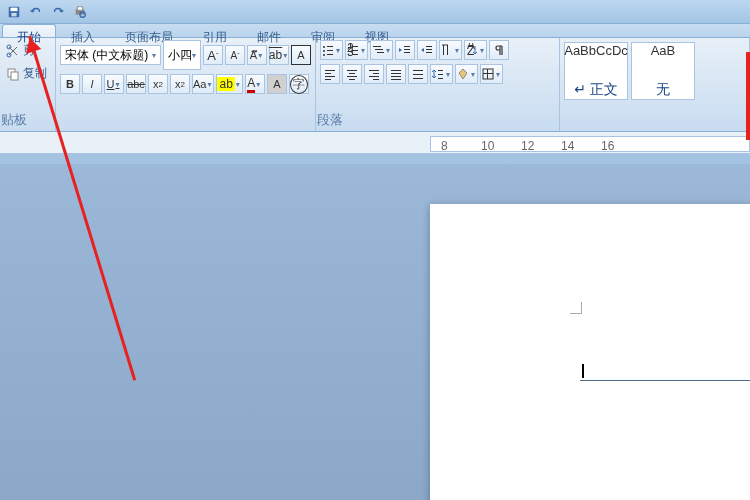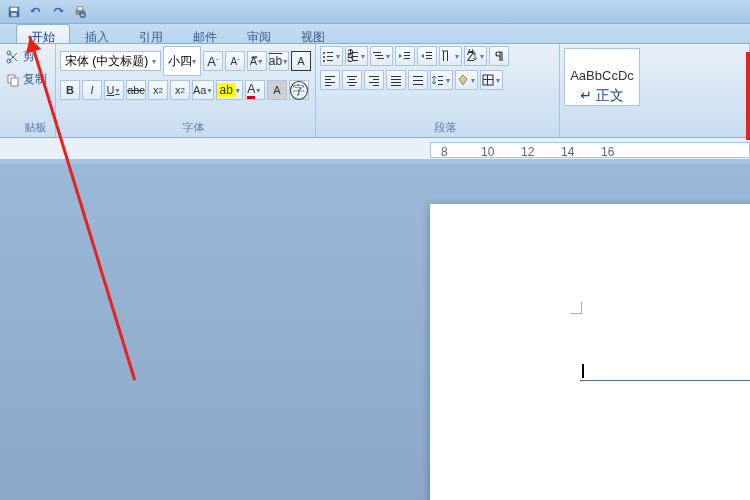--- a/index.html
+++ b/index.html
@@ -1,42 +1,42 @@
 <!DOCTYPE html>
 <html><head>
 <meta charset="utf-8">
 <style>
 *{margin:0;padding:0;box-sizing:border-box;font-family:"Microsoft YaHei",Arial,sans-serif;font-size:12px}
 body{background:linear-gradient(to bottom,#a8c8e8 0%,#9bb8d8 100%);width:750px;height:500px;overflow:hidden;position:relative}
 .qat{height:24px;background:linear-gradient(to bottom,#bdd7ef 0%,#a3c5e5 100%);display:flex;align-items:center;padding:0 4px;gap:2px;border-bottom:1px solid #8bb0d5}
 .qat-btn{width:20px;height:20px;display:flex;align-items:center;justify-content:center;cursor:pointer;border:1px solid transparent;border-radius:2px}
-.tabs{height:20px;background:linear-gradient(to bottom,#c7ddf0 0%,#b8d4ec 100%);display:flex;padding-left:16px;border-bottom:1px solid #8bb0d5}
+.tabs{height:14px;background:linear-gradient(to bottom,#c7ddf0 0%,#b8d4ec 100%);display:flex;padding-left:2px;border-bottom:1px solid #8bb0d5}
 .tab{padding:4px 14px;color:#3a6090;cursor:pointer;border:1px solid transparent;border-bottom:none}
 .tab.active{background:linear-gradient(to bottom,#f0f6fc 0%,#e4eef8 100%);border-color:#8bb0d5;color:#15428b;border-radius:3px 3px 0 0}
 .ribbon{height:94px;background:linear-gradient(to bottom,#e8f0f8 0%,#d8e6f4 50%,#c8dcf0 100%);display:flex;border-bottom:1px solid #8bb0d5}
 .group{border-right:1px solid #a8c4e0;padding:2px 4px 0 4px;display:flex;flex-direction:column;position:relative}
-.group-label{position:absolute;bottom:2px;left:16px;right:0;text-align:center;color:#5a7ca8;font-size:11px}
+.group-label{position:absolute;bottom:2px;left:1px;right:0;text-align:left;color:#5a7ca8;font-size:13px}
 .group-body{flex:1;display:flex;flex-direction:column;gap:2px}
 .clipboard{width:56px}
 .clip-item{display:flex;align-items:center;gap:3px;padding:2px;cursor:pointer;color:#3a6090}
 .font{width:260px}
 .font-row{display:flex;gap:2px;align-items:center;margin-bottom:2px}
 .font-name{width:120px;height:20px;border:1px solid #a8c4e0;background:#fff;padding:0 4px;display:flex;align-items:center;justify-content:space-between}
 .font-size{width:44px;height:20px;border:1px solid #a8c4e0;background:#fff;padding:14px 4px;display:flex;align-items:center;justify-content:space-between}
 .rbtn{min-width:20px;height:20px;border:1px solid #a8c4e0;background:linear-gradient(to bottom,#f8fbfe 0%,#e0ecf8 100%);display:flex;align-items:center;justify-content:center;cursor:pointer;font-size:11px;color:#333}
 .rbtn.b{font-weight:bold}
 .rbtn.i{font-style:italic}
 .rbtn.u{text-decoration:underline}
 .rbtn.s{text-decoration:line-through}
 .dd{padding-right:2px}
 .dd::after{content:"▾";font-size:8px;margin-left:1px;color:#5a7ca8}
 .para{width:244px}
 .styles{flex:1;padding:4px}
 .style-list{display:flex;gap:3px;height:58px}
-.style-item{width:76px;border:1px solid #a8c4e0;background:#fff;display:flex;flex-direction:column;align-items:center;justify-content:flex-end;cursor:pointer}
+.style-item{width:64px;border:1px solid #a8c4e0;background:#fff;display:flex;flex-direction:column;align-items:center;justify-content:space-between;cursor:pointer}
 .style-preview{font-size:13px;color:#333}
 .style-name{font-size:14px;color:#1a4480;margin-top:4px}
 .ruler-area{height:22px;background:#e8f0f8;border-bottom:1px solid #a8c4e0;position:relative}
 .ruler{position:absolute;left:430px;right:0;top:4px;height:16px;background:#fff;border:1px solid #a8c4e0;font-size:8px;color:#666;overflow:hidden}
 .content{position:absolute;top:164px;left:0;right:0;bottom:0;background:linear-gradient(to bottom,#9bb8d8 0%,#8ba8c8 100%)}
 .page{position:absolute;left:430px;top:40px;width:400px;height:400px;background:#fff;box-shadow:0 2px 8px rgba(0,0,0,0.3)}
 .cursor-mark{position:absolute;left:152px;top:160px;width:2px;height:14px;background:#000}
 .hline{position:absolute;left:150px;top:176px;width:250px;height:1px;background:#4a6a8a}
 .corner-mark{position:absolute;left:140px;top:98px;width:12px;height:12px;border-right:1px solid #aaa;border-bottom:1px solid #aaa}
 .arrow{position:absolute;top:36px;left:28px;width:3px;height:360px;background:#e82020;transform:rotate(-17deg);transform-origin:top;z-index:100}
@@ -72,20 +72,21 @@
         <rect x="3" y="5" width="10" height="6" fill="#888"></rect>
         <rect x="5" y="2" width="6" height="4" fill="#fff" stroke="#888"></rect>
         <circle cx="11" cy="11" r="3" fill="none" stroke="#3a6aaa" stroke-width="1.5"></circle>
       </svg>
     </div>
 </div>
 
 <div class="tabs">
   <div class="tab active">开始</div>
   <div class="tab">插入</div>
+  <div class="tab">页面布局</div>
   <div class="tab">引用</div>
   <div class="tab">邮件</div>
   <div class="tab">审阅</div>
   <div class="tab">视图</div>
 </div>
 
 <div class="ribbon">
   <div class="group clipboard">
     <div class="group-body">
       <div class="clip-item">
@@ -139,21 +140,20 @@
           </div>
         <div class="rbtn dd">
             <span style="border-bottom:3px solid #cc0000">A</span>
           </div>
         <div class="rbtn" style="background:#d0d0d0">A</div>
         <div class="rbtn">
             <span style="border:1px solid #333;border-radius:50%;padding:0 2px">字</span>
           </div>
       </div>
     </div>
-    <div class="group-label">字体</div>
   </div>
 
   <div class="group para">
     <div class="group-body">
       <div class="font-row">
         <div class="rbtn dd">
             <svg viewBox="0 0 14 14">
               <circle cx="3" cy="4" r="1" fill="#333"></circle>
               <rect x="6" y="3" width="6" height="1" fill="#333"></rect>
               <circle cx="3" cy="8" r="1" fill="#333"></circle>
@@ -278,20 +278,24 @@
       </div>
     </div>
     <div class="group-label">段落</div>
   </div>
 
   <div class="group styles">
     <div class="style-list">
       <div class="style-item">
         <div class="style-preview">AaBbCcDc</div>
         <div class="style-name">↵ 正文</div>
+      </div>
+      <div class="style-item">
+        <div class="style-preview">AaB</div>
+        <div class="style-name">无</div>
       </div>
     </div>
   </div>
 </div>
 
 <div class="ruler-area">
   <div class="ruler">
     <span style="position:absolute;left:10px;top:2px">8</span>
     <span style="position:absolute;left:50px;top:2px">10</span>
     <span style="position:absolute;left:90px;top:2px">12</span>

